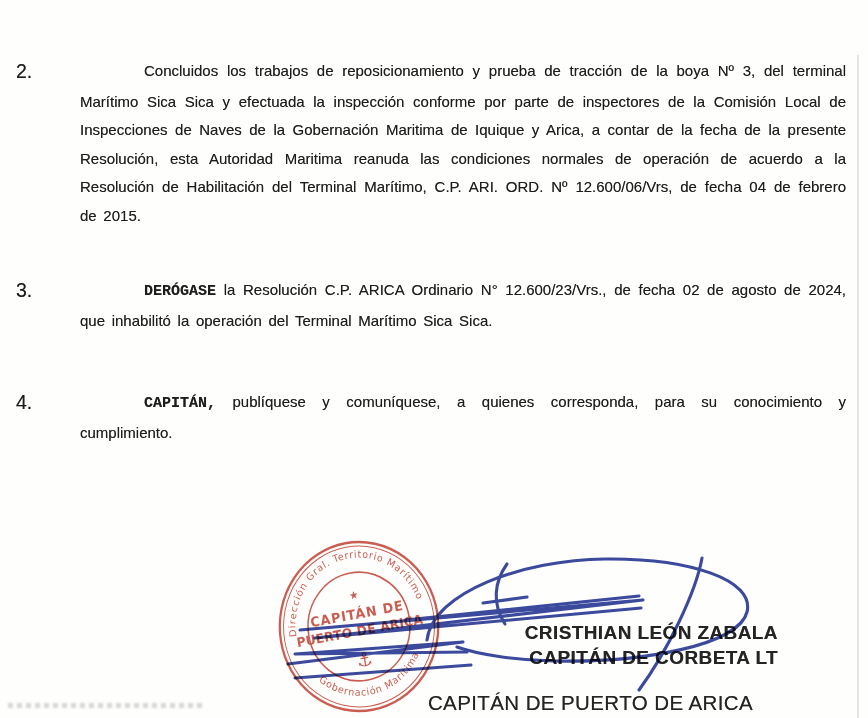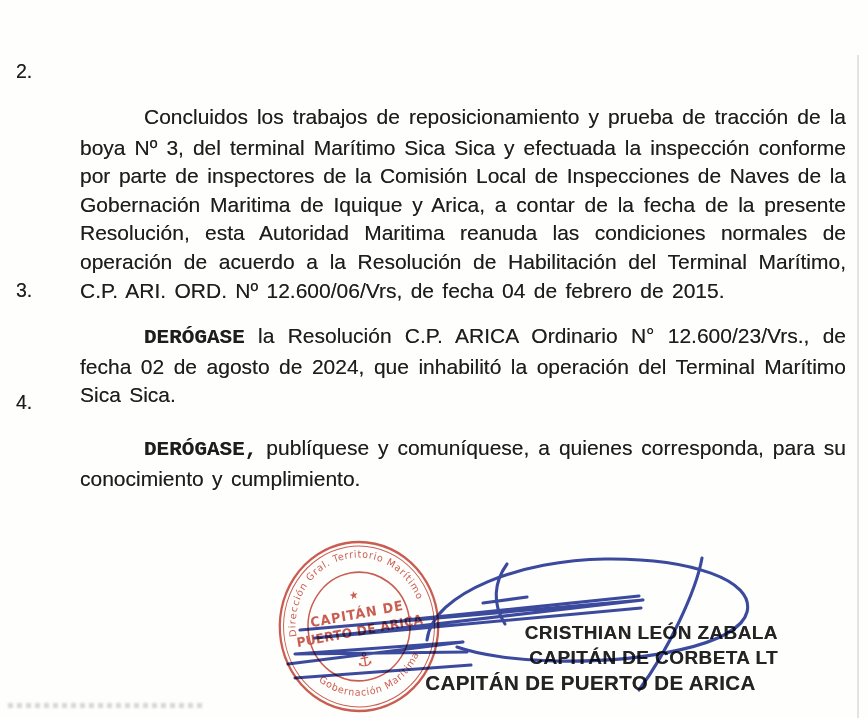--- a/index.html
+++ b/index.html
@@ -12,39 +12,38 @@
     color:#1d1d1d;
   }
   .para { position:absolute; left:16px; display:flex; }
   .para .num {
     flex:0 0 64px; width:64px;
     font-size:19.5px; line-height:28.6px;
     text-shadow:0 0 .5px rgba(0,0,0,.5);
   }
   .para .body {
     width:766px;
-    font-size:21px; line-height:28.6px;
+    font-size:15px; line-height:28.6px;
     text-align:justify; text-indent:64px;
     word-spacing:2.5px;
     text-shadow:0 0 .5px rgba(0,0,0,.5);
-    margin-top:46px;
   }
   .lead { font-weight:bold;font-family:Liberation Mono, monospace; }
   #para-2 { top:57px; }
   #para-3 { top:276px; }
   #para-4 { top:388px; }
 
   
   .sig-names {
     position:absolute; left:403px; top:620px; width:375px;
     text-align:center; color:#242424;
     text-shadow:0 0 .5px rgba(0,0,0,.55);
   }
   .sig-line1, .sig-line2 { font-size:19px; font-weight:bold; line-height:25px; letter-spacing:.4px;text-align:right; }
-  .sig-line3 { font-size:20.5px; font-weight:bold; line-height:26px; letter-spacing:.4px; }
+  .sig-line3 { font-size:20.5px; font-weight:normal; line-height:26px; letter-spacing:.4px;margin-top:20px; }
 
   
   .stamp-svg {
     position:absolute; left:276px; top:538px;
     width:166px; height:177px;
     mix-blend-mode:multiply; opacity:.82;
   }
   .stamp-svg text {
     font-family:"DejaVu Sans", sans-serif;
     fill:#c0392b;
@@ -78,21 +77,21 @@
     <div class="body"><span class="lead"></span><span>Concluidos los trabajos de reposicionamiento y prueba de tracción de la boya Nº 3, del terminal Marítimo Sica Sica y efectuada la inspección conforme por parte de inspectores de la Comisión Local de Inspecciones de Naves de la Gobernación Maritima de Iquique y Arica, a contar de la fecha de la presente Resolución, esta Autoridad Maritima reanuda las condiciones normales de operación de acuerdo a la Resolución de Habilitación del Terminal Marítimo, C.P. ARI. ORD. Nº 12.600/06/Vrs, de fecha 04 de febrero de 2015.</span></div>
   </div>
 
   <div class="para" id="para-3">
     <div class="num">3.</div>
     <div class="body"><span class="lead">DERÓGASE</span><span> la Resolución C.P. ARICA Ordinario N° 12.600/23/Vrs., de fecha 02 de agosto de 2024, que inhabilitó la operación del Terminal Marítimo Sica Sica.</span></div>
   </div>
 
   <div class="para" id="para-4">
     <div class="num">4.</div>
-    <div class="body"><span class="lead">DERÓGASE,</span><span> publíquese y comuníquese, a quienes corresponda, para su conocimiento y cumplimiento.</span></div>
+    <div class="body"><span class="lead">CAPITÁN,</span><span> publíquese y comuníquese, a quienes corresponda, para su conocimiento y cumplimiento.</span></div>
   </div>
 
   <div class="sig-names">
     <div class="sig-line1">CRISTHIAN LEÓN ZABALA</div>
     <div class="sig-line2">CAPITÁN DE CORBETA LT</div>
     <div class="sig-line3">CAPITÁN DE PUERTO DE ARICA</div>
   </div>
 
   <svg class="stamp-svg" viewBox="-88 -88 176 176" preserveAspectRatio="none">
     <g transform="rotate(-10)">

